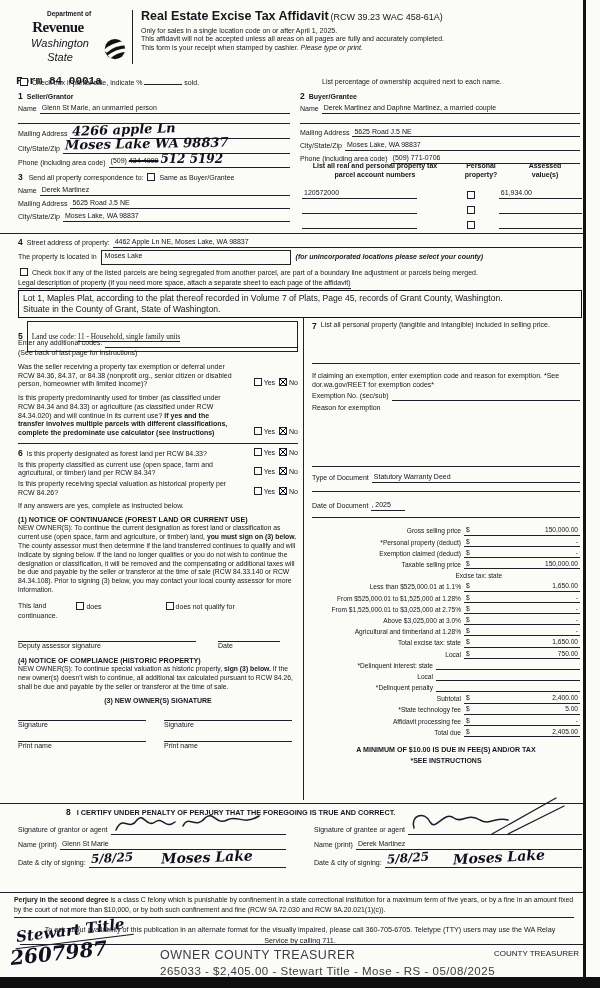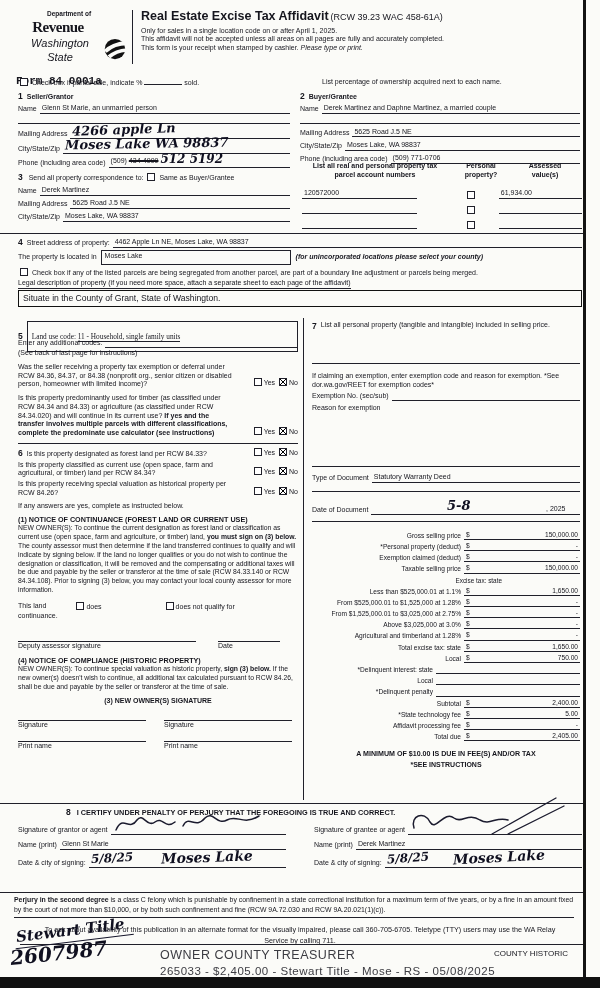--- a/index.html
+++ b/index.html
@@ -196,20 +196,21 @@
       <span style="padding-right:4px;">The property is located in</span>
       <span style="display:inline-block;width:182px;height:11px;border:1px solid #20202a;padding:1px 3px;">Moses Lake</span>
       <span class="b i" style="padding-left:5px;">(for unincorporated locations please select your county)</span>
     </div>
     <div style="margin-bottom:2px;">
       <span class="box"></span>
       <span>Check box if any of the listed parcels are being segregated from another parcel, are part of a boundary line adjustment or parcels being merged.</span>
     </div>
     <div class="u" style="display:inline-block;">Legal description of property (if you need more space, attach a separate sheet to each page of the affidavit)</div>
     <div style="border:1.8px solid #111;margin-top:1px;padding:2px 4px;font-size:8.6px;line-height:1.3;">
+      <div>Lot 1, Maples Plat, according to the plat thereof recorded in Volume 7 of Plats, Page 45, records of Grant County, Washington.</div>
       <div>Situate in the County of Grant, State of Washington.</div>
     </div>
   </div>
 
   <div class="abs" style="left:18px;top:321px;width:280px;display:flex;align-items:center;">
     <span class="secnum">5</span>
     <span style="border:1px solid #20202a;flex:1;padding:10px 4px;font-size:7.3px;font-family:Liberation Serif, serif;">
       <span>Land use code:</span>
       <span class="u">11 - Household, single family units</span>
     </span>
@@ -316,21 +317,20 @@
     <div class="u" style="height:1px;margin-top:52px;"></div>
 
     <div class="frow" style="margin-top:6px;">
       <span class="flab">Type of Document</span>
       <span class="fval">Statutory Warranty Deed</span>
     </div>
     <div class="u" style="height:1px;margin-top:7px;"></div>
 
     <div class="frow" style="margin-top:6px;min-height:13px;">
       <span class="flab">Date of Document</span>
-      <span class="fval center"><span class="hw" style="font-size:13px;">5-8</span></span>
       <span class="u" style="width:34px;">, 2025</span>
     </div>
     <div class="u" style="height:1px;margin-top:5px;"></div>
 
     <div id="tax-rows" style="margin-top:7px;">
         <div class="mrow">
           <span class="mlab">Gross selling price</span>
           <span class="mline">
             <span>$</span>
             <span>150,000.00</span>
@@ -529,15 +529,15 @@
   </div>
   <div class="abs hline" style="left:20px;top:944px;width:563px;"></div>
 
   <div class="abs hw" style="left:14px;top:921px;font-size:15px;transform:rotate(-7deg);border-bottom:1.5px solid #15152a;padding:0 8px 1px 2px;">Stewart Title</div>
   <div class="abs hw" style="left:10px;top:941px;font-size:20px;transform:rotate(-6deg);">2607987</div>
 
   <div class="abs stamp" style="left:160px;top:948px;">
     <div style="font-size:12.5px;">OWNER COUNTY TREASURER</div>
     <div style="font-size:11.5px;">265033 - $2,405.00 - Stewart Title - Mose - RS - 05/08/2025</div>
   </div>
-  <div class="abs" style="left:494px;top:949px;font-size:8px;">COUNTY HISTORIC</div>
+  <div class="abs" style="left:494px;top:949px;font-size:8px;">COUNTY TREASURER</div>
 
 </div>
 
 </body></html>

